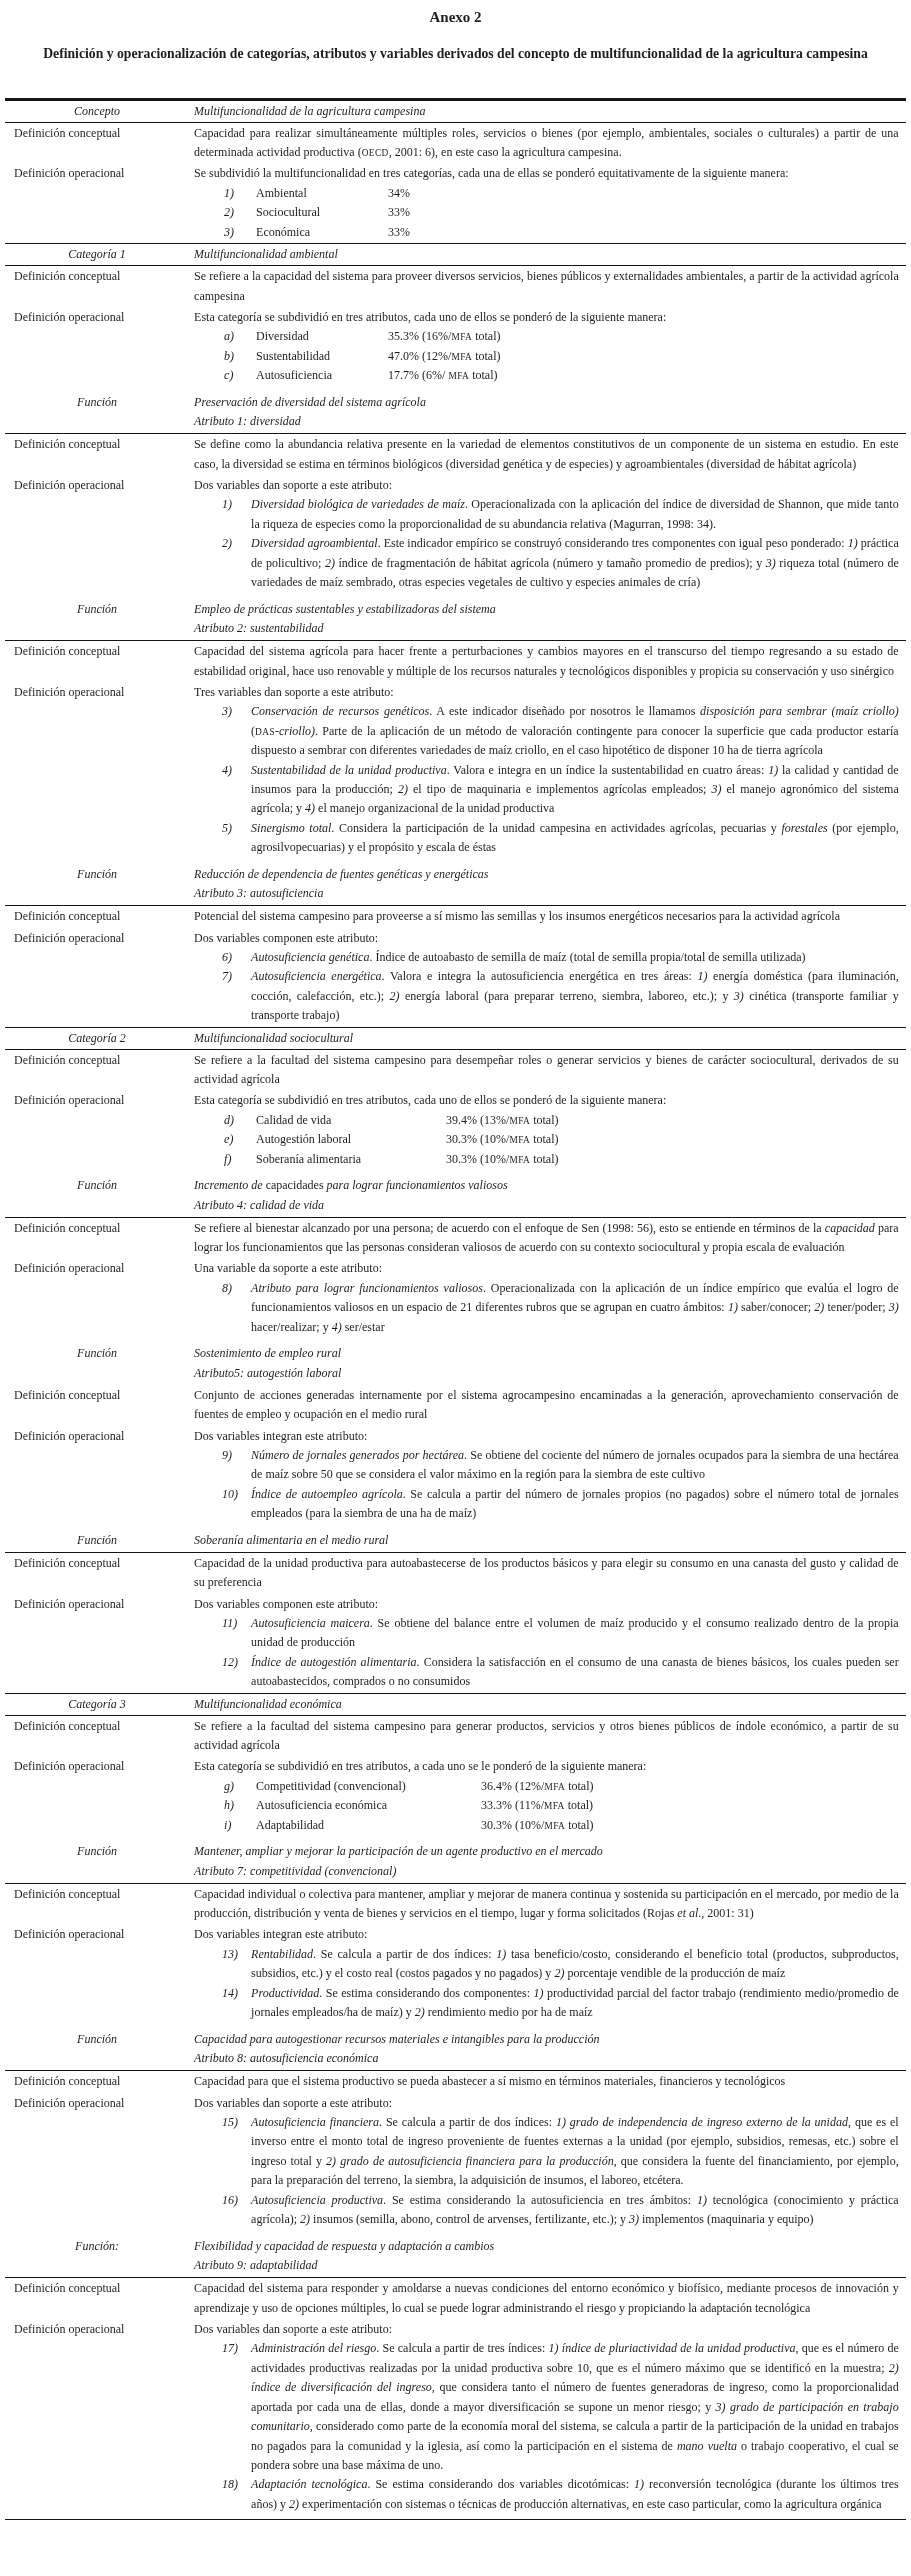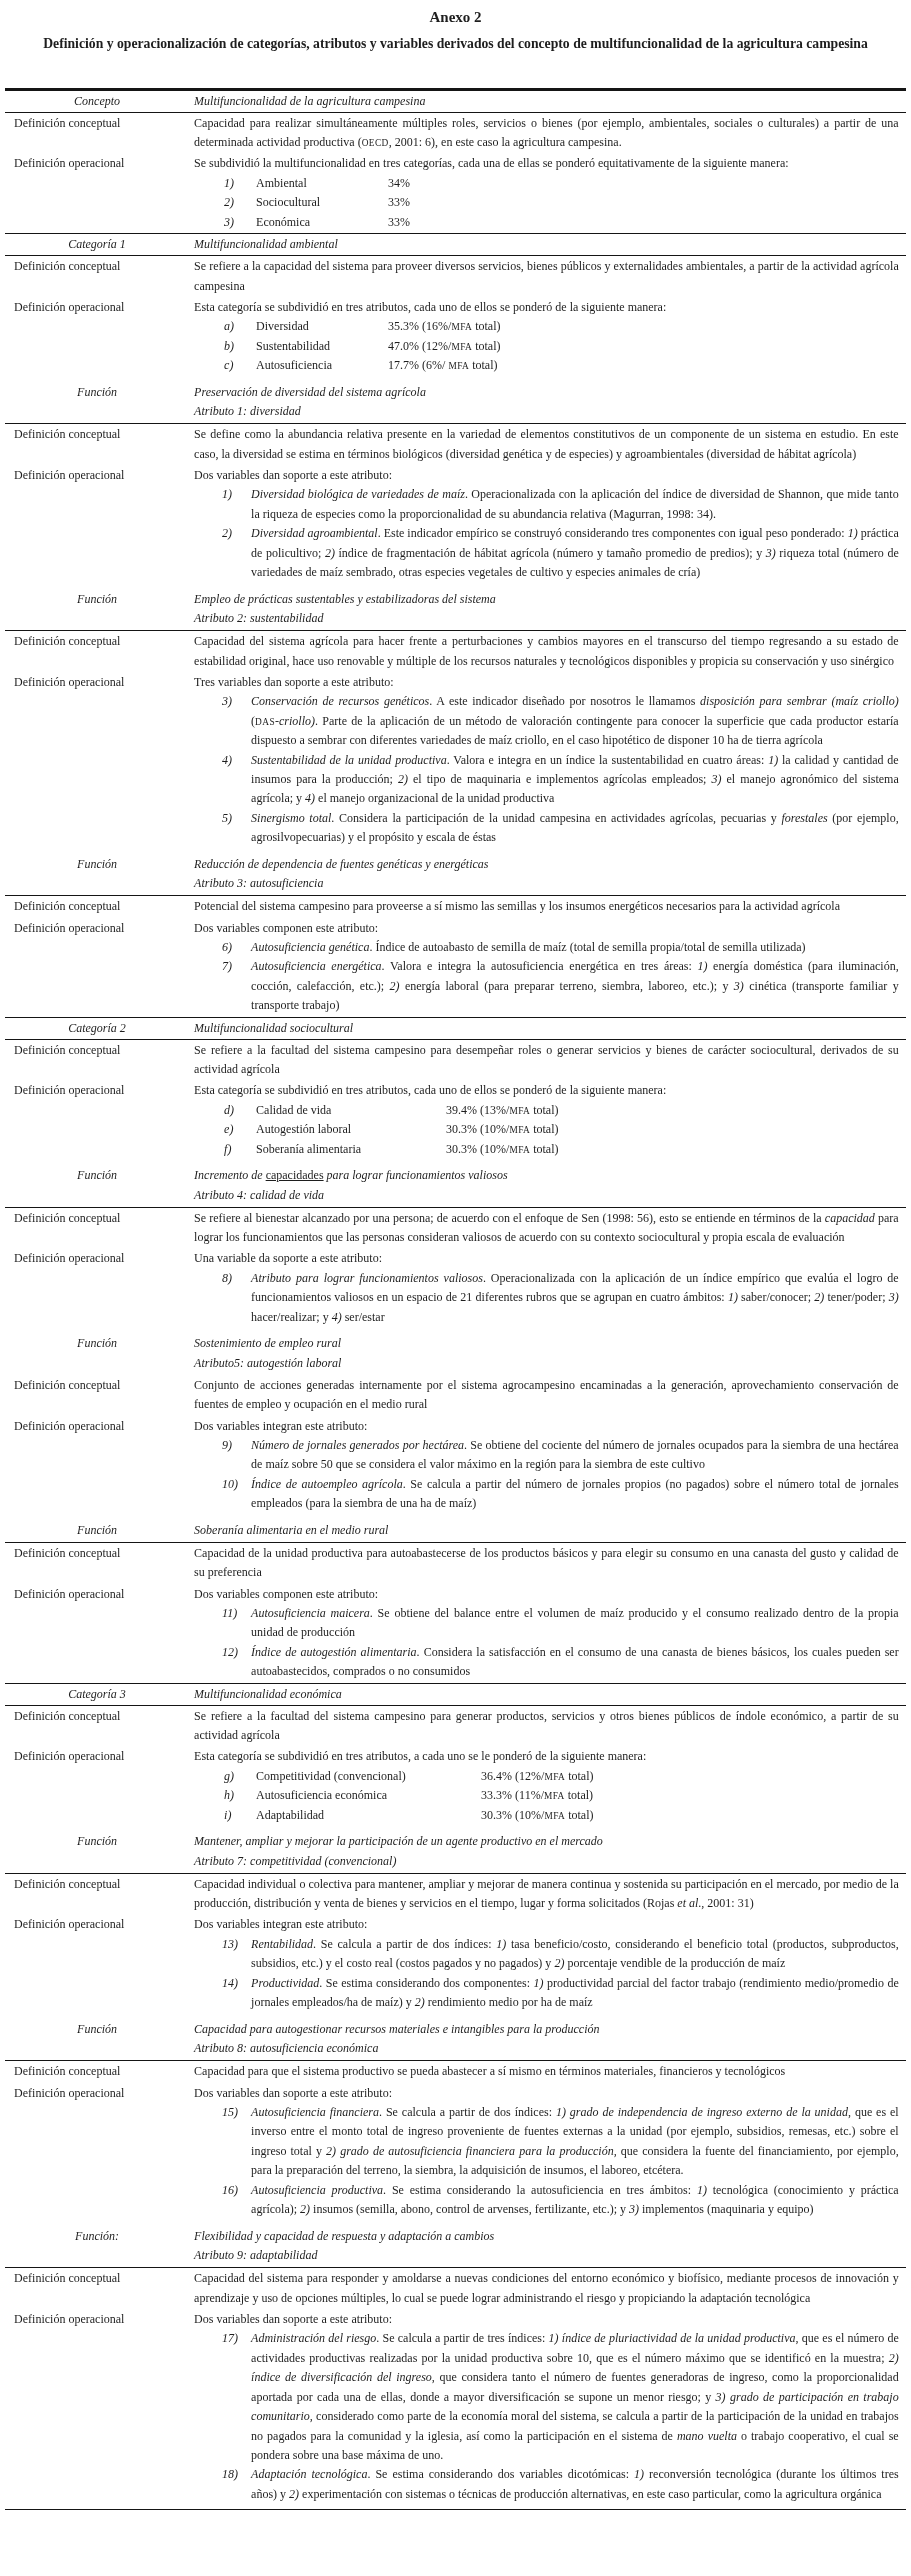--- a/index.html
+++ b/index.html
@@ -1,20 +1,20 @@
 <!DOCTYPE html>
 <html style="font-size:14px"><head>
 <meta charset="utf-8">
 <style>
   html,body{margin:0;padding:0;background:#ffffff;color:#1e1e1e;}
   body{font-family:"Liberation Serif","DejaVu Serif",serif;}
   .page{width:911px;box-sizing:border-box;padding:7px 0 8.8px;background:#fff;}
   .titleblock{text-align:center;margin:1.8px auto 0;}
   .annex-title{font-size:15px;font-weight:bold;margin:1.8px 0 6.2px;}
-  .annex-subtitle{font-size:13.7px;font-weight:bold;line-height:1.45;max-width:857px;margin:8px auto;}
+  .annex-subtitle{font-size:13.7px;font-weight:bold;line-height:1.45;max-width:857px;margin:18px auto;}
   .tablewrap{margin:34px 5.3px 0;border-top:2.2px solid #151515;border-bottom:1.3px solid #151515;padding-bottom:4px;}
   .row{display:flex;font-size:12px;line-height:1.62;}
   .row .label{flex:0 0 187px;width:187px;box-sizing:border-box;padding:0.9px 3.5px 0.9px 8.8px;}
   .row .content{flex:1;box-sizing:border-box;padding:0.9px 7px 0.9px 1.8px;text-align:justify;}
   .row.header{border-top:0.9px solid #151515;border-bottom:0.9px solid #151515;font-style:italic;}
   .row.header .label{text-align:center;padding-left:0;}
   .row.header .content{text-align:left;}
   .row.funcion{font-style:italic;border-bottom:0.9px solid #151515;}
   .row.funcion.norule{border-bottom:none;}
   .row.funcion .label{text-align:center;padding-left:0;padding-top:6.2px;}
@@ -23,21 +23,21 @@
   .para{text-align:justify;}
   .wl{display:grid;grid-template-columns:32px 132px auto;padding-left:30px;}
   .wl.w215{grid-template-columns:32px 190px auto;}
   .wl.w255{grid-template-columns:32px 225px auto;}
   .wl .m{font-style:italic;}
   .vl{padding-left:28px;}
   .vl .item{display:grid;grid-template-columns:29px 1fr;}
   .vl .m{font-style:italic;}
   .vl .t{text-align:justify;}
   .sc{font-size:0.78em;letter-spacing:0.4px;}
-  .up{font-style:normal;text-decoration:underline;}
+  .up{font-style:normal;}
   i{font-style:italic;}
 </style>
 </head>
 <body>
 
 <div class="page">
   <div class="titleblock">
     <div class="annex-title">Anexo 2</div>
     <div class="annex-subtitle">Definición y operacionalización de categorías, atributos y variables derivados del concepto de multifuncionalidad de la agricultura campesina</div>
   </div>

